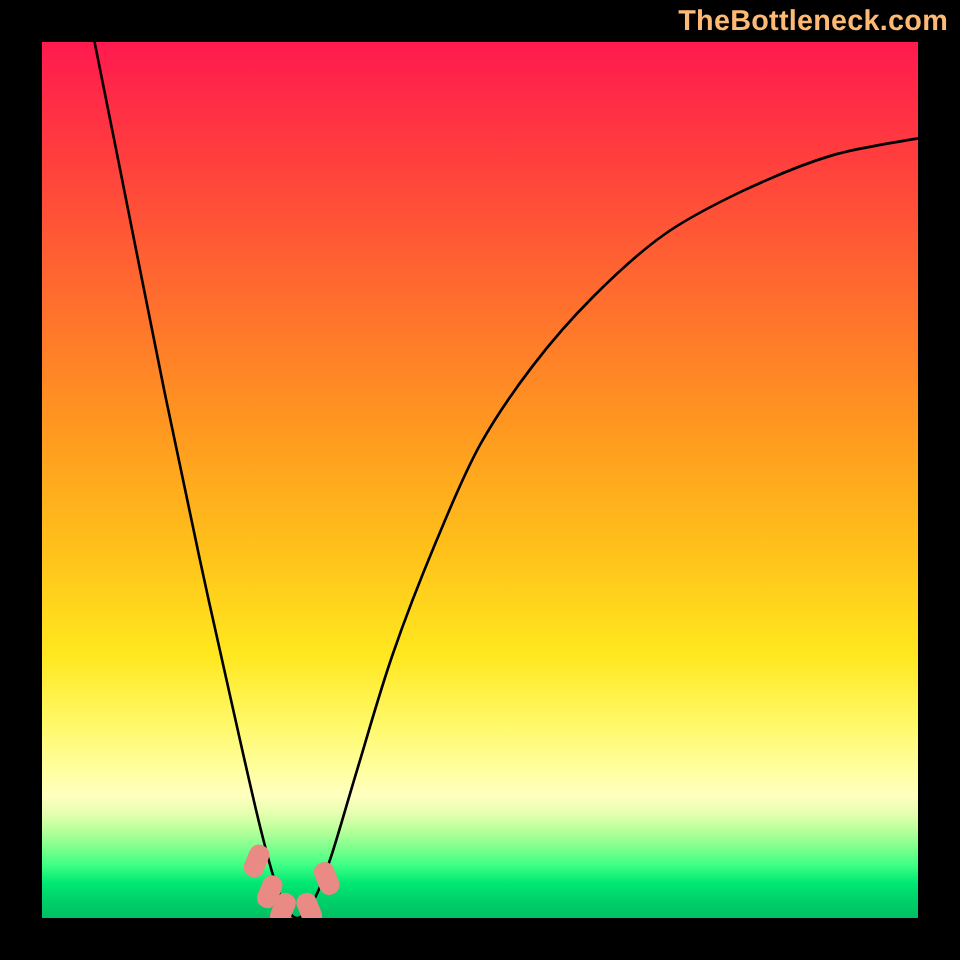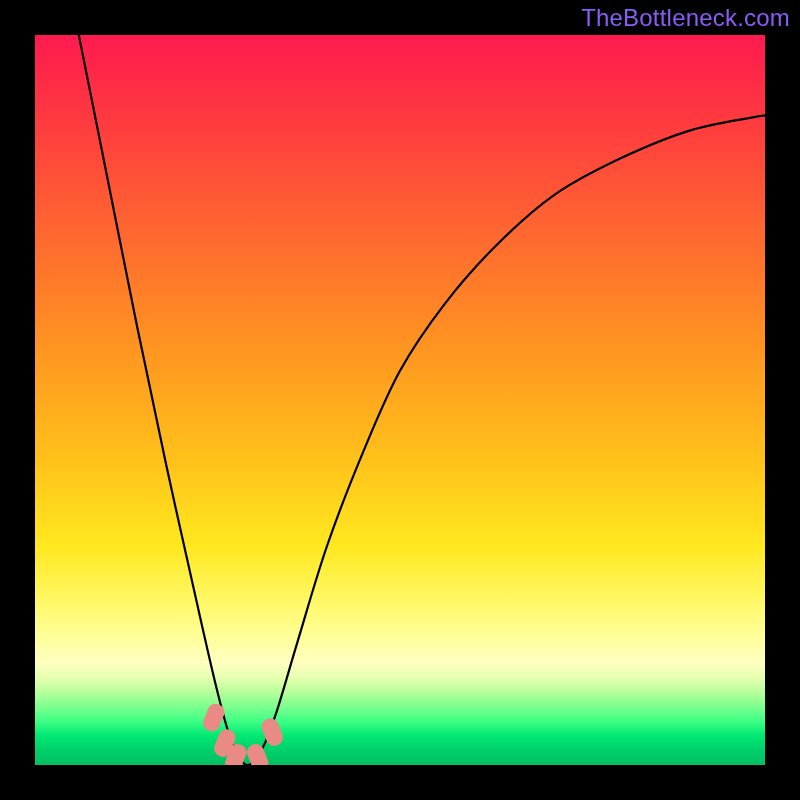--- a/index.html
+++ b/index.html
@@ -14,23 +14,23 @@
   .frame {
     position: relative;
     width: 800px;
     height: 800px;
     background: #000;
   }
   .attribution {
     position: absolute;
     top: 4px;
     right: 10px;
-    color: #8b5cf6;
+    color: #fdba74;
     font-size: 24px;
-    font-weight: 400;
+    font-weight: 700;
     letter-spacing: 0.2px;
   }
   .plot-area {
     position: absolute;
     left: 35px;
     top: 35px;
     width: 730px;
     height: 730px;
     overflow: hidden;
   }

